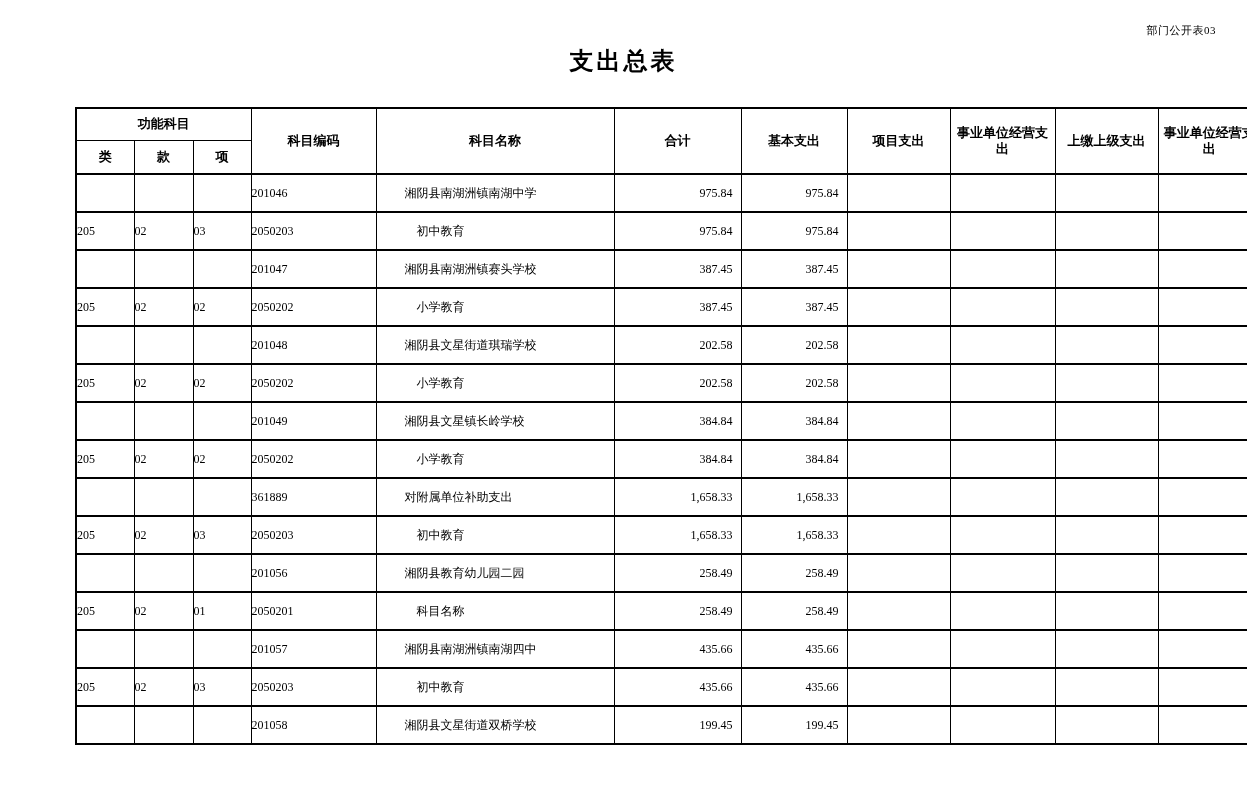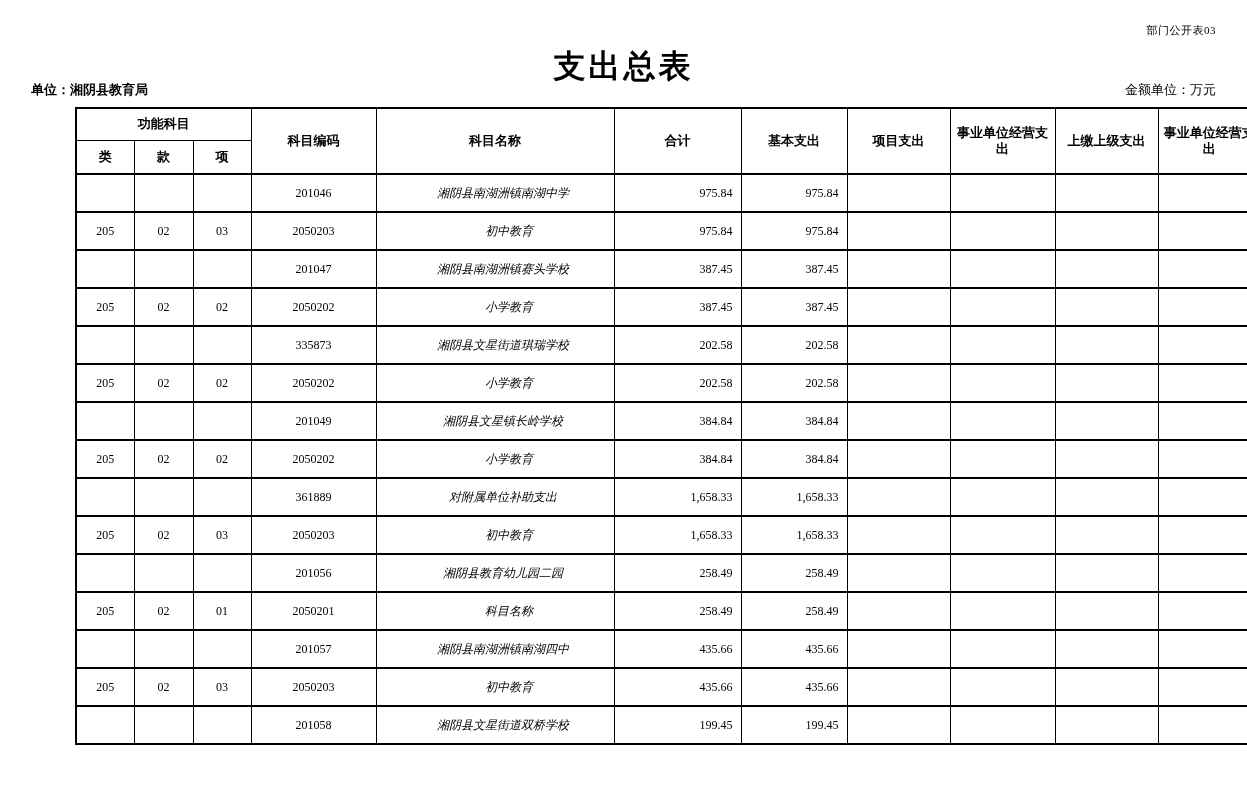--- a/index.html
+++ b/index.html
@@ -20,21 +20,21 @@
     right: 31px;
     font-size: 11px;
     letter-spacing: 0.5px;
   }
   .title {
     position: absolute;
     top: 45px;
     left: 0;
     width: 100%;
     text-align: center;
-    font-size: 32px;
+    font-size: 24px;
     font-weight: bold;
     letter-spacing: 3px;
   }
   .meta-row {
     position: absolute;
     top: 81px;
     left: 31px;
     right: 31px;
     height: 18px;
     display: flex;
@@ -73,42 +73,38 @@
   table.report { border: 2px solid #000; margin-left: 44px; }
   table.report thead tr.h1 th { height: 32px; }
   table.report thead tr.h2 th { height: 34px; }
   table.report thead tr.h2 th { border-bottom: 2px solid #000; }
   table.report tbody td {
     height: 38px;
     border-top: 2px solid #000;
     border-bottom: 2px solid #000;
     vertical-align: middle;
   }
-  td.col-cls, td.col-sec, td.col-item, td.col-code { text-align: center; }
-  td.col-name { text-align: center; padding-left: 16px; font-style: italic; }
+  td.col-cls, td.col-sec, td.col-item, td.col-code { }
+  td.col-name { text-align: left; padding-left: 28px; }
   td.col-total, td.col-basic, td.col-project,
   td.col-operating, td.col-upper, td.col-subsidy {
     text-align: right;
     padding-right: 8px;
     font-family: "Liberation Serif", "DejaVu Serif", serif;
   }
 </style>
 </head>
 <body>
 
 <div class="page">
 
   <div class="doc-label">部门公开表03</div>
 
   <div class="title">支出总表</div>
 
-  <div class="meta-row">
-    <span class="meta-unit">单位：湘阴县教育局</span>
-    <span class="meta-amount-unit">金额单位：万元</span>
-  </div>
 
   <table class="report">
     <colgroup>
       <col style="width:58px">
         <col style="width:59px">
         <col style="width:58px">
       <col style="width:125px">
         <col style="width:238px">
         <col style="width:127px">
       <col style="width:106px">
@@ -185,21 +181,21 @@
           <td class="col-basic">387.45</td>
           <td class="col-project"></td>
           <td class="col-operating"></td>
           <td class="col-upper"></td>
           <td class="col-subsidy"></td>
         </tr>
         <tr>
           <td class="col-cls"></td>
           <td class="col-sec"></td>
           <td class="col-item"></td>
-          <td class="col-code">335873</td>
+          <td class="col-code">201048</td>
           <td class="col-name">湘阴县文星街道琪瑞学校</td>
           <td class="col-total">202.58</td>
           <td class="col-basic">202.58</td>
           <td class="col-project"></td>
           <td class="col-operating"></td>
           <td class="col-upper"></td>
           <td class="col-subsidy"></td>
         </tr>
         <tr>
           <td class="col-cls">205</td>

